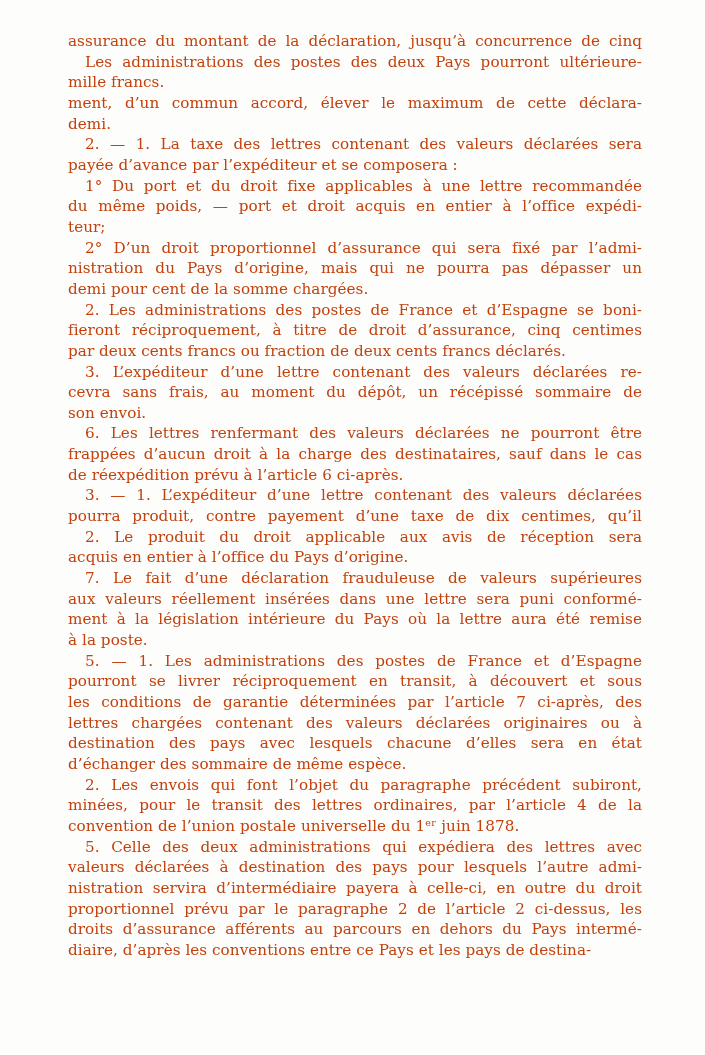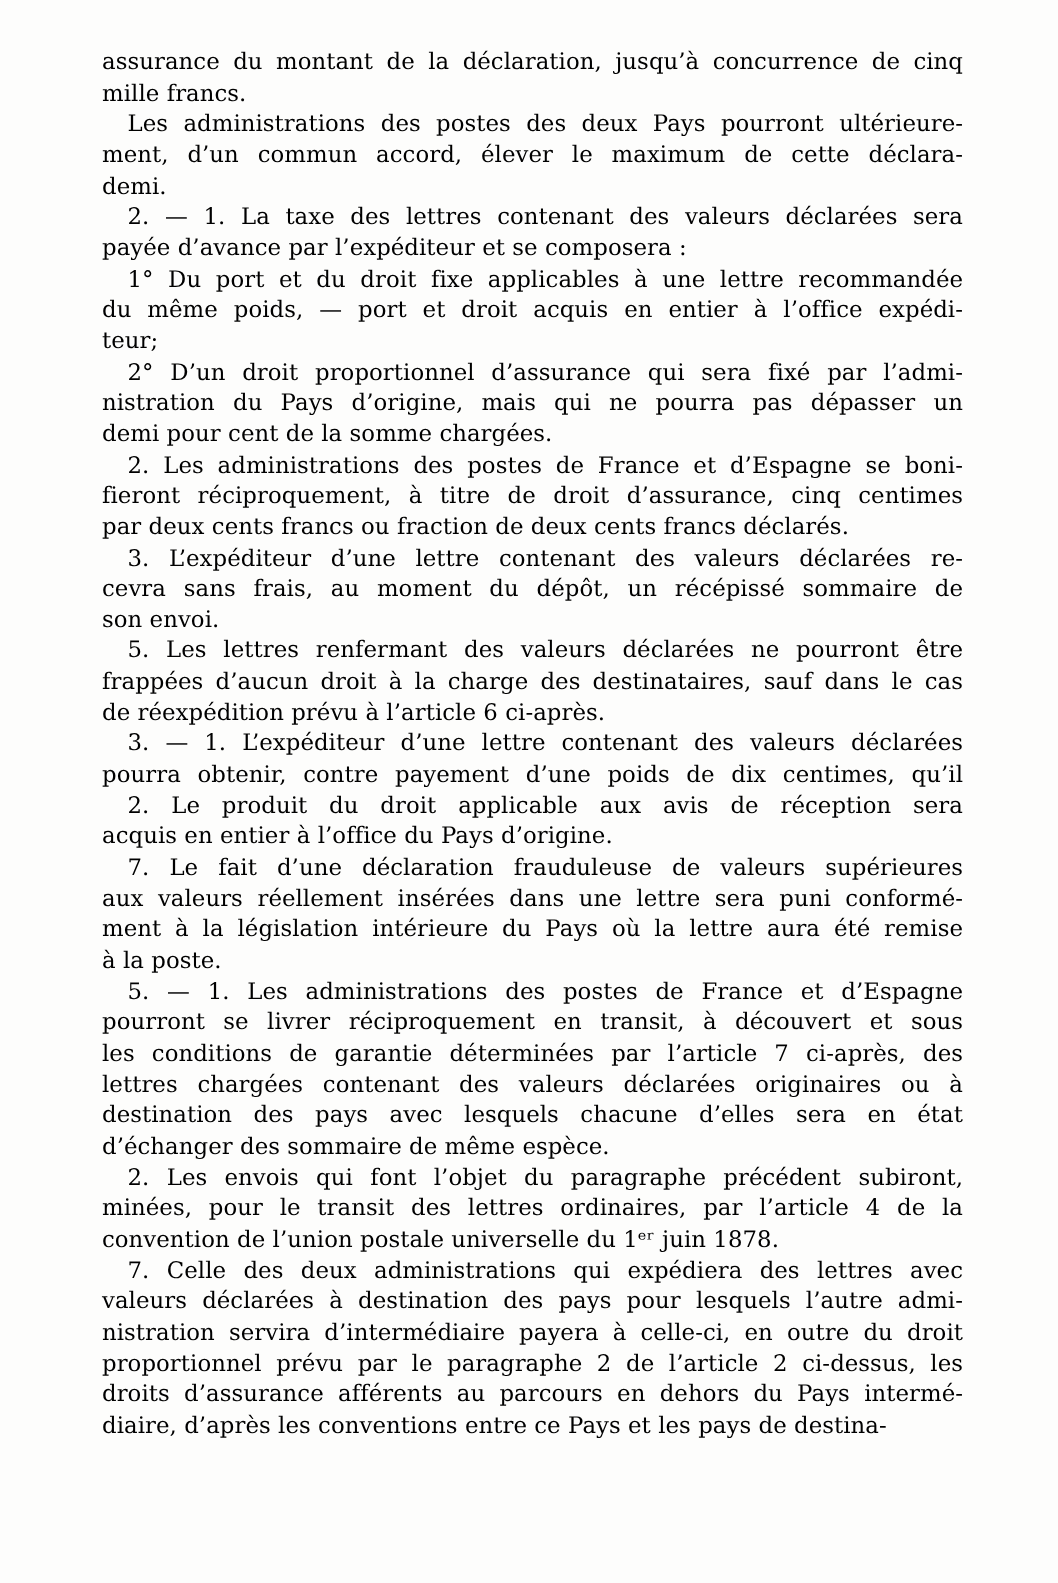--- a/index.html
+++ b/index.html
@@ -37,60 +37,60 @@
     text-indent: 17px;
   }
   .text-line.para-end {
     text-align-last: left;
   }
 </style>
 </head>
 <body style="background: rgb(253, 253, 252);">
 
 <div class="scanned-page">
-  <div class="page-text" style="color: #000000;">
+  <div class="page-text" style="color: #c2410c;">
       <div class="text-line">assurance du montant de la déclaration, jusqu’à concurrence de cinq</div>
+      <div class="text-line indent">Les administrations des postes des deux Pays pourront ultérieure-</div>
       <div class="text-line para-end">mille francs.</div>
-      <div class="text-line indent">Les administrations des postes des deux Pays pourront ultérieure-</div>
       <div class="text-line">ment, d’un commun accord, élever le maximum de cette déclara-</div>
       <div class="text-line para-end">demi.</div>
       <div class="text-line indent">2. — 1. La taxe des lettres contenant des valeurs déclarées sera</div>
       <div class="text-line para-end">payée d’avance par l’expéditeur et se composera :</div>
       <div class="text-line indent">1° Du port et du droit fixe applicables à une lettre recommandée</div>
       <div class="text-line">du même poids, — port et droit acquis en entier à l’office expédi-</div>
       <div class="text-line para-end">teur;</div>
       <div class="text-line indent">2° D’un droit proportionnel d’assurance qui sera fixé par l’admi-</div>
       <div class="text-line">nistration du Pays d’origine, mais qui ne pourra pas dépasser un</div>
       <div class="text-line para-end">demi pour cent de la somme chargées.</div>
       <div class="text-line indent">2. Les administrations des postes de France et d’Espagne se boni-</div>
       <div class="text-line">fieront réciproquement, à titre de droit d’assurance, cinq centimes</div>
       <div class="text-line para-end">par deux cents francs ou fraction de deux cents francs déclarés.</div>
       <div class="text-line indent">3. L’expéditeur d’une lettre contenant des valeurs déclarées re-</div>
       <div class="text-line">cevra sans frais, au moment du dépôt, un récépissé sommaire de</div>
       <div class="text-line para-end">son envoi.</div>
-      <div class="text-line indent">5. Les lettres renfermant des valeurs déclarées ne pourront être</div>
+      <div class="text-line indent">6. Les lettres renfermant des valeurs déclarées ne pourront être</div>
       <div class="text-line">frappées d’aucun droit à la charge des destinataires, sauf dans le cas</div>
       <div class="text-line para-end">de réexpédition prévu à l’article 6 ci-après.</div>
       <div class="text-line indent">3. — 1. L’expéditeur d’une lettre contenant des valeurs déclarées</div>
-      <div class="text-line">pourra obtenir, contre payement d’une poids de dix centimes, qu’il</div>
+      <div class="text-line">pourra produit, contre payement d’une taxe de dix centimes, qu’il</div>
       <div class="text-line indent">2. Le produit du droit applicable aux avis de réception sera</div>
       <div class="text-line para-end">acquis en entier à l’office du Pays d’origine.</div>
       <div class="text-line indent">7. Le fait d’une déclaration frauduleuse de valeurs supérieures</div>
       <div class="text-line">aux valeurs réellement insérées dans une lettre sera puni conformé-</div>
       <div class="text-line">ment à la législation intérieure du Pays où la lettre aura été remise</div>
       <div class="text-line para-end">à la poste.</div>
       <div class="text-line indent">5. — 1. Les administrations des postes de France et d’Espagne</div>
       <div class="text-line">pourront se livrer réciproquement en transit, à découvert et sous</div>
       <div class="text-line">les conditions de garantie déterminées par l’article 7 ci-après, des</div>
       <div class="text-line">lettres chargées contenant des valeurs déclarées originaires ou à</div>
       <div class="text-line">destination des pays avec lesquels chacune d’elles sera en état</div>
       <div class="text-line para-end">d’échanger des sommaire de même espèce.</div>
       <div class="text-line indent">2. Les envois qui font l’objet du paragraphe précédent subiront,</div>
       <div class="text-line">minées, pour le transit des lettres ordinaires, par l’article 4 de la</div>
       <div class="text-line para-end">convention de l’union postale universelle du 1ᵉʳ juin 1878.</div>
-      <div class="text-line indent">7. Celle des deux administrations qui expédiera des lettres avec</div>
+      <div class="text-line indent">5. Celle des deux administrations qui expédiera des lettres avec</div>
       <div class="text-line">valeurs déclarées à destination des pays pour lesquels l’autre admi-</div>
       <div class="text-line">nistration servira d’intermédiaire payera à celle-ci, en outre du droit</div>
       <div class="text-line">proportionnel prévu par le paragraphe 2 de l’article 2 ci-dessus, les</div>
       <div class="text-line">droits d’assurance afférents au parcours en dehors du Pays intermé-</div>
       <div class="text-line para-end">diaire, d’après les conventions entre ce Pays et les pays de destina-</div>
     </div>
 </div>
 
 </body></html>

